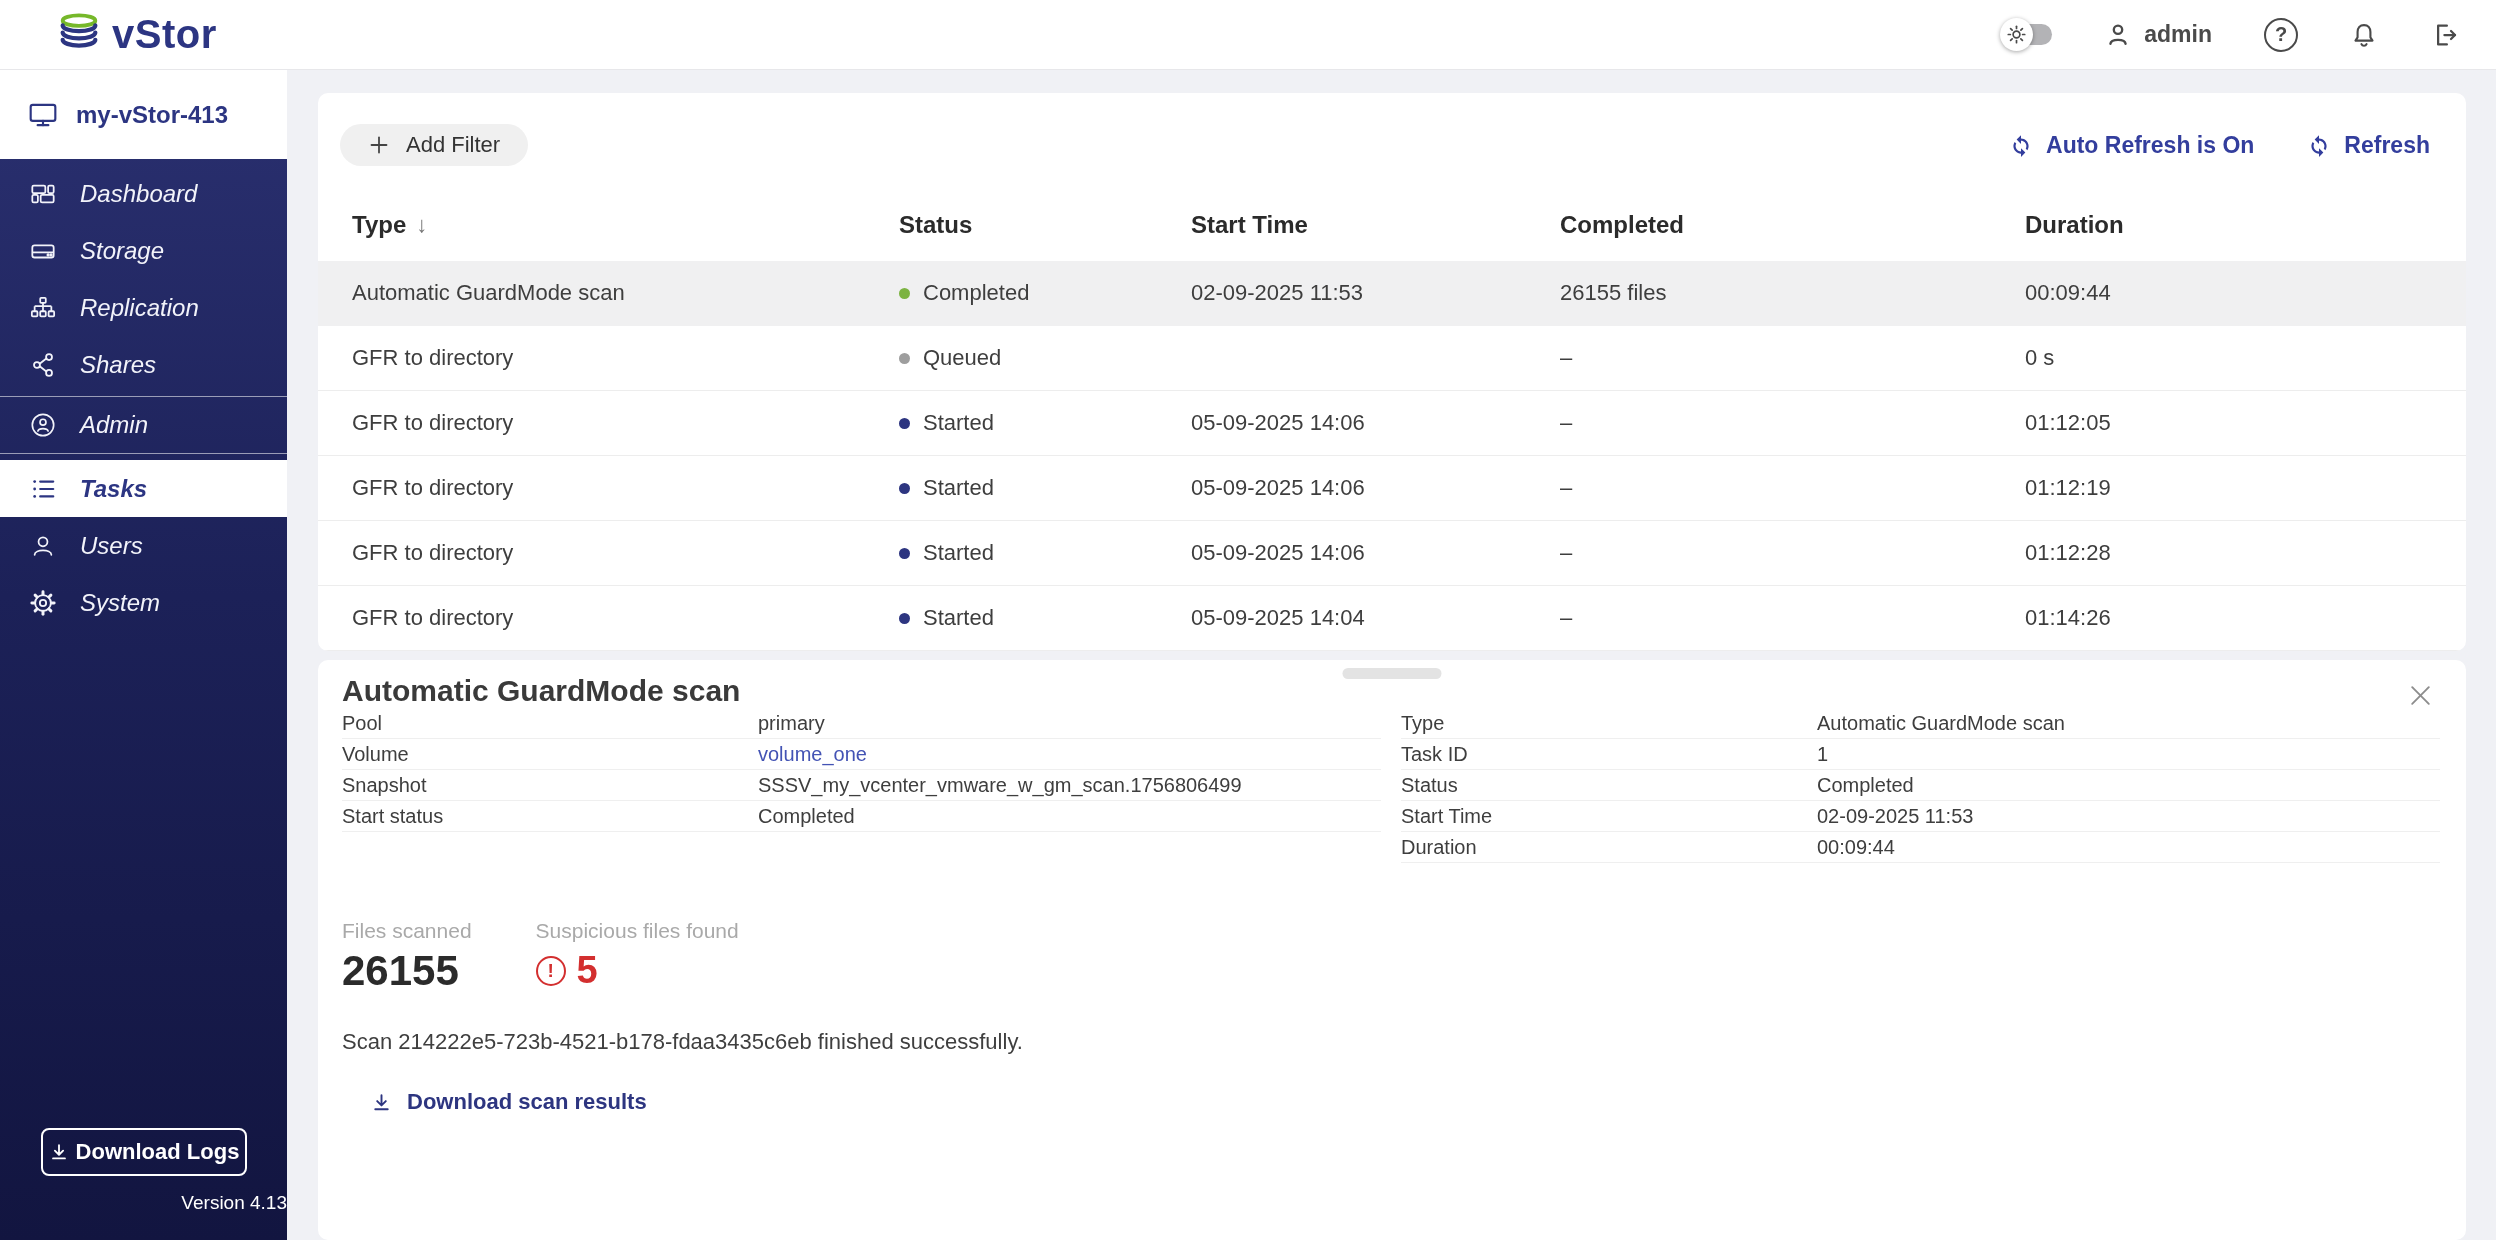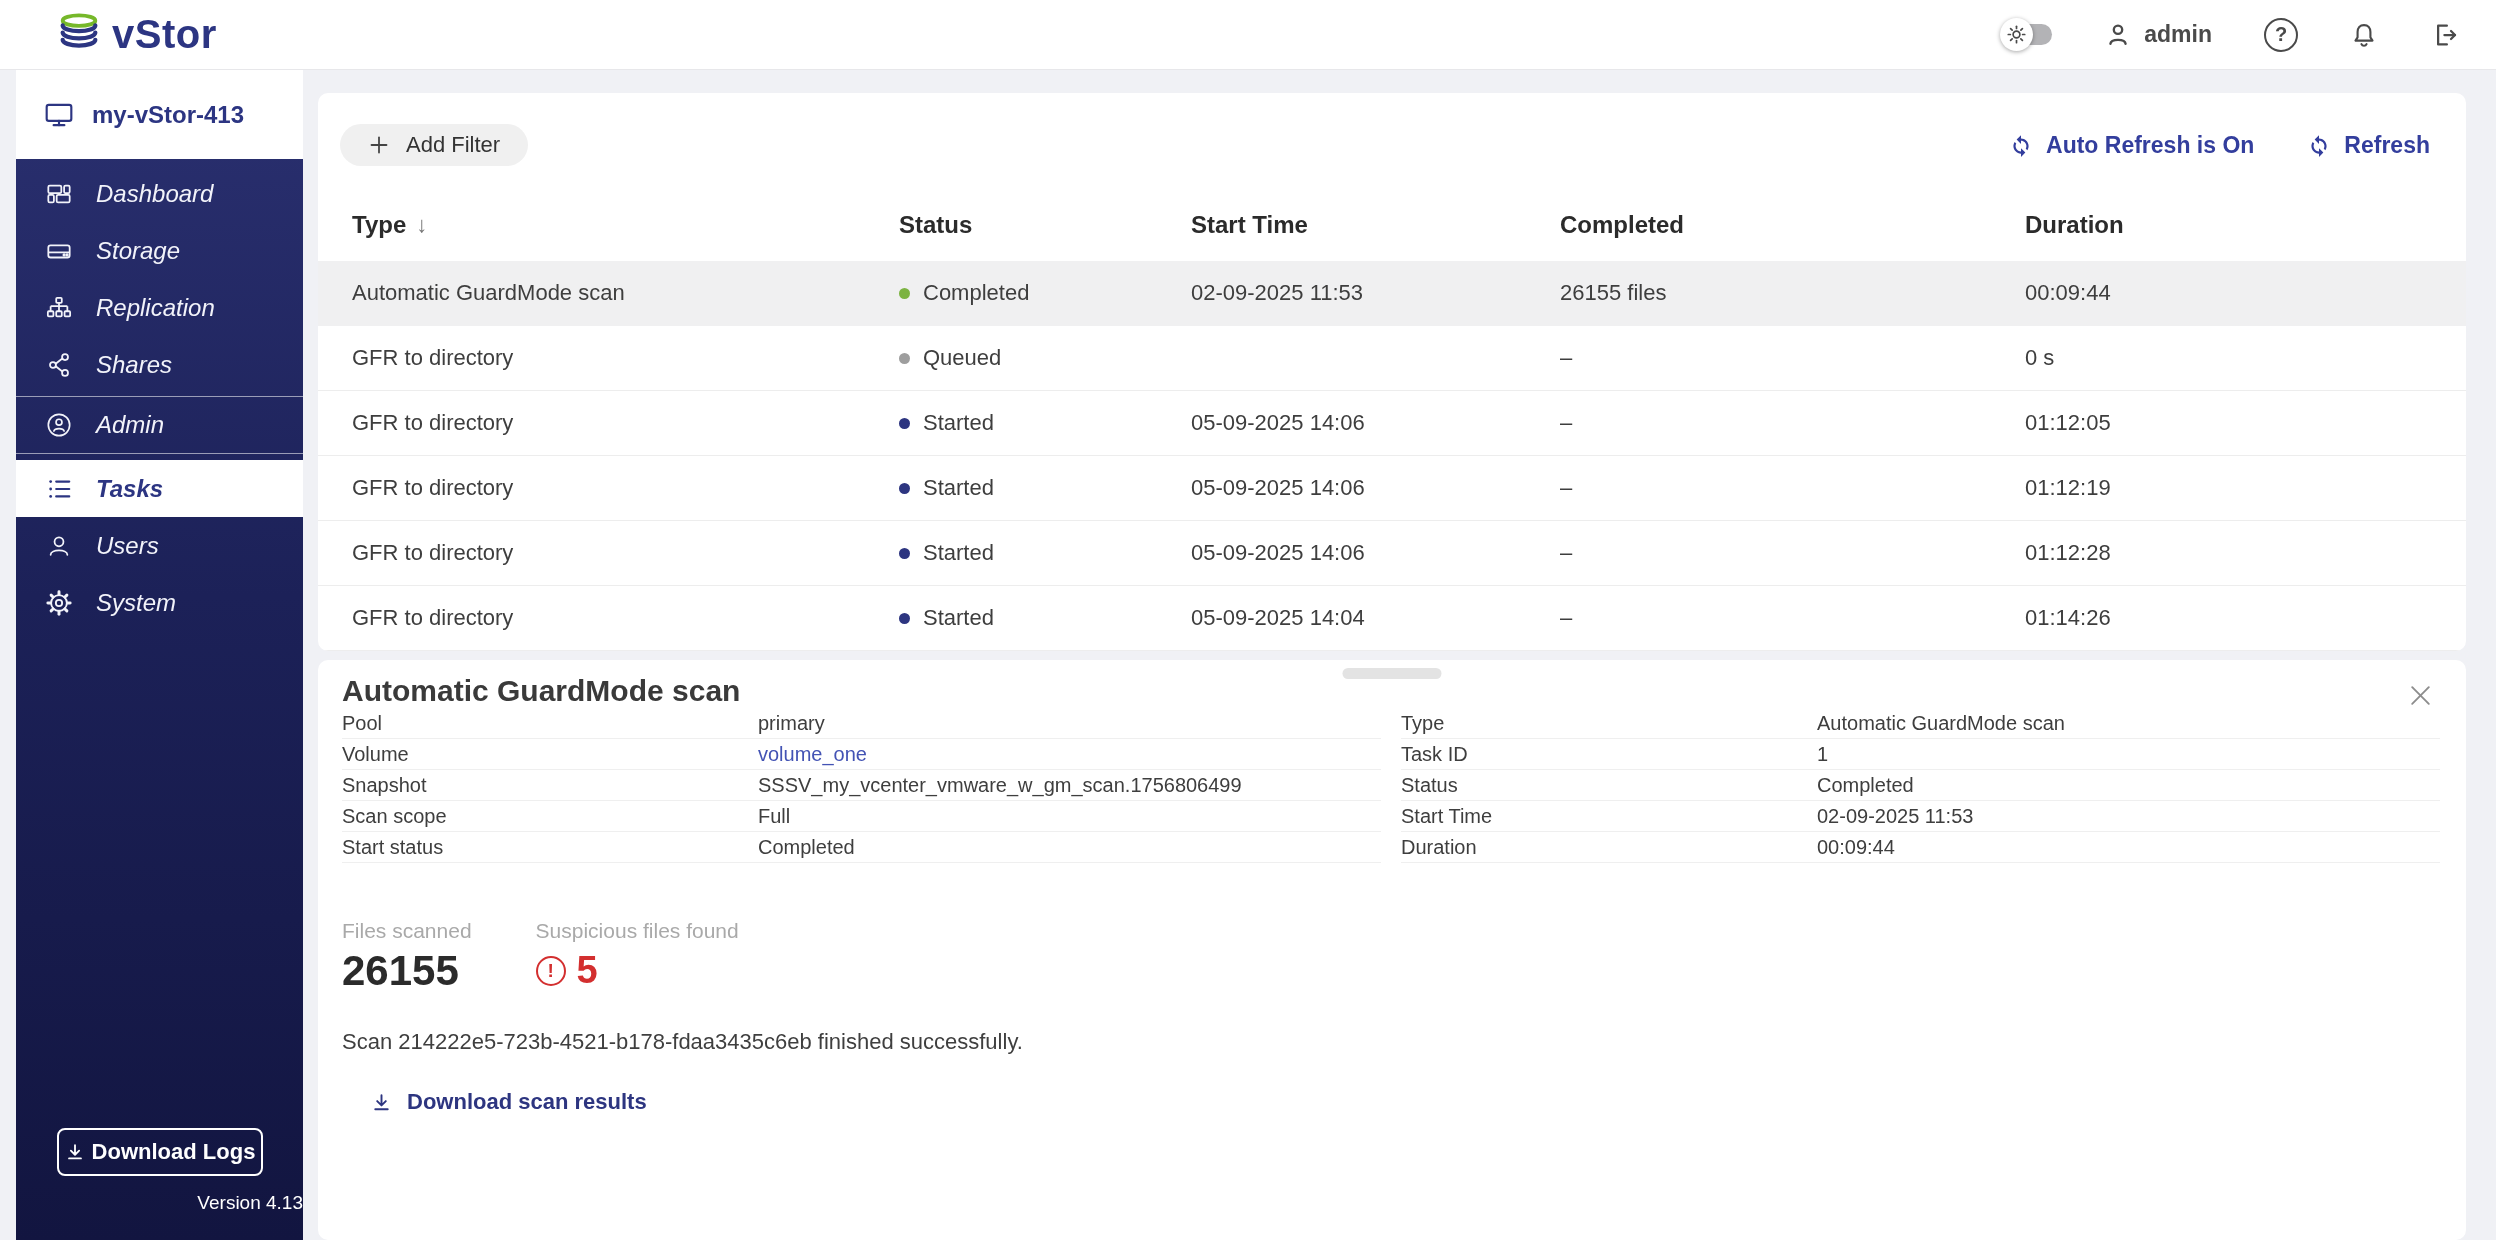--- a/index.html
+++ b/index.html
@@ -33,21 +33,21 @@
   .user-name { font-size:23px; font-weight:bold; color:#4a4a4a; }
   .help-circle {
     width:34px; height:34px; border:2px solid #4a4a4a; border-radius:50%;
     display:flex; align-items:center; justify-content:center;
     font-size:20px; font-weight:bold; color:#4a4a4a; cursor:pointer;
   }
   .icon-btn { cursor:pointer; }
 
   
   .sidebar {
-    position:absolute; top:70px; left:16px; width:287px; height:1170px;
+    position:absolute; top:70px; left:0; width:287px; height:1170px;
     display:flex; flex-direction:column;
     background:linear-gradient(180deg, #2a3070 0%, #1c2158 45%, #121540 100%);
   }
   .server-row {
     height:89px; background:#fff; display:flex; align-items:center;
     padding-left:28px; gap:18px; color:#2c3582; font-weight:bold; font-size:24px;
     cursor:pointer; flex:0 0 auto;
   }
   .nav { padding-top:6px; flex:0 0 auto;font-style:italic; }
   .nav-item {
@@ -441,24 +441,20 @@
         </div>
         <div class="drow">
           <span>Volume</span>
           <span class="link">volume_one</span>
         </div>
         <div class="drow">
           <span>Snapshot</span>
           <span>SSSV_my_vcenter_vmware_w_gm_scan.1756806499</span>
         </div>
         <div class="drow">
-          <span>Scan scope</span>
-          <span>Full</span>
-        </div>
-        <div class="drow">
           <span>Start status</span>
           <span>Completed</span>
         </div>
       </div>
 
       <div>
         <div class="drow">
           <span>Type</span>
           <span>Automatic GuardMode scan</span>
         </div>

